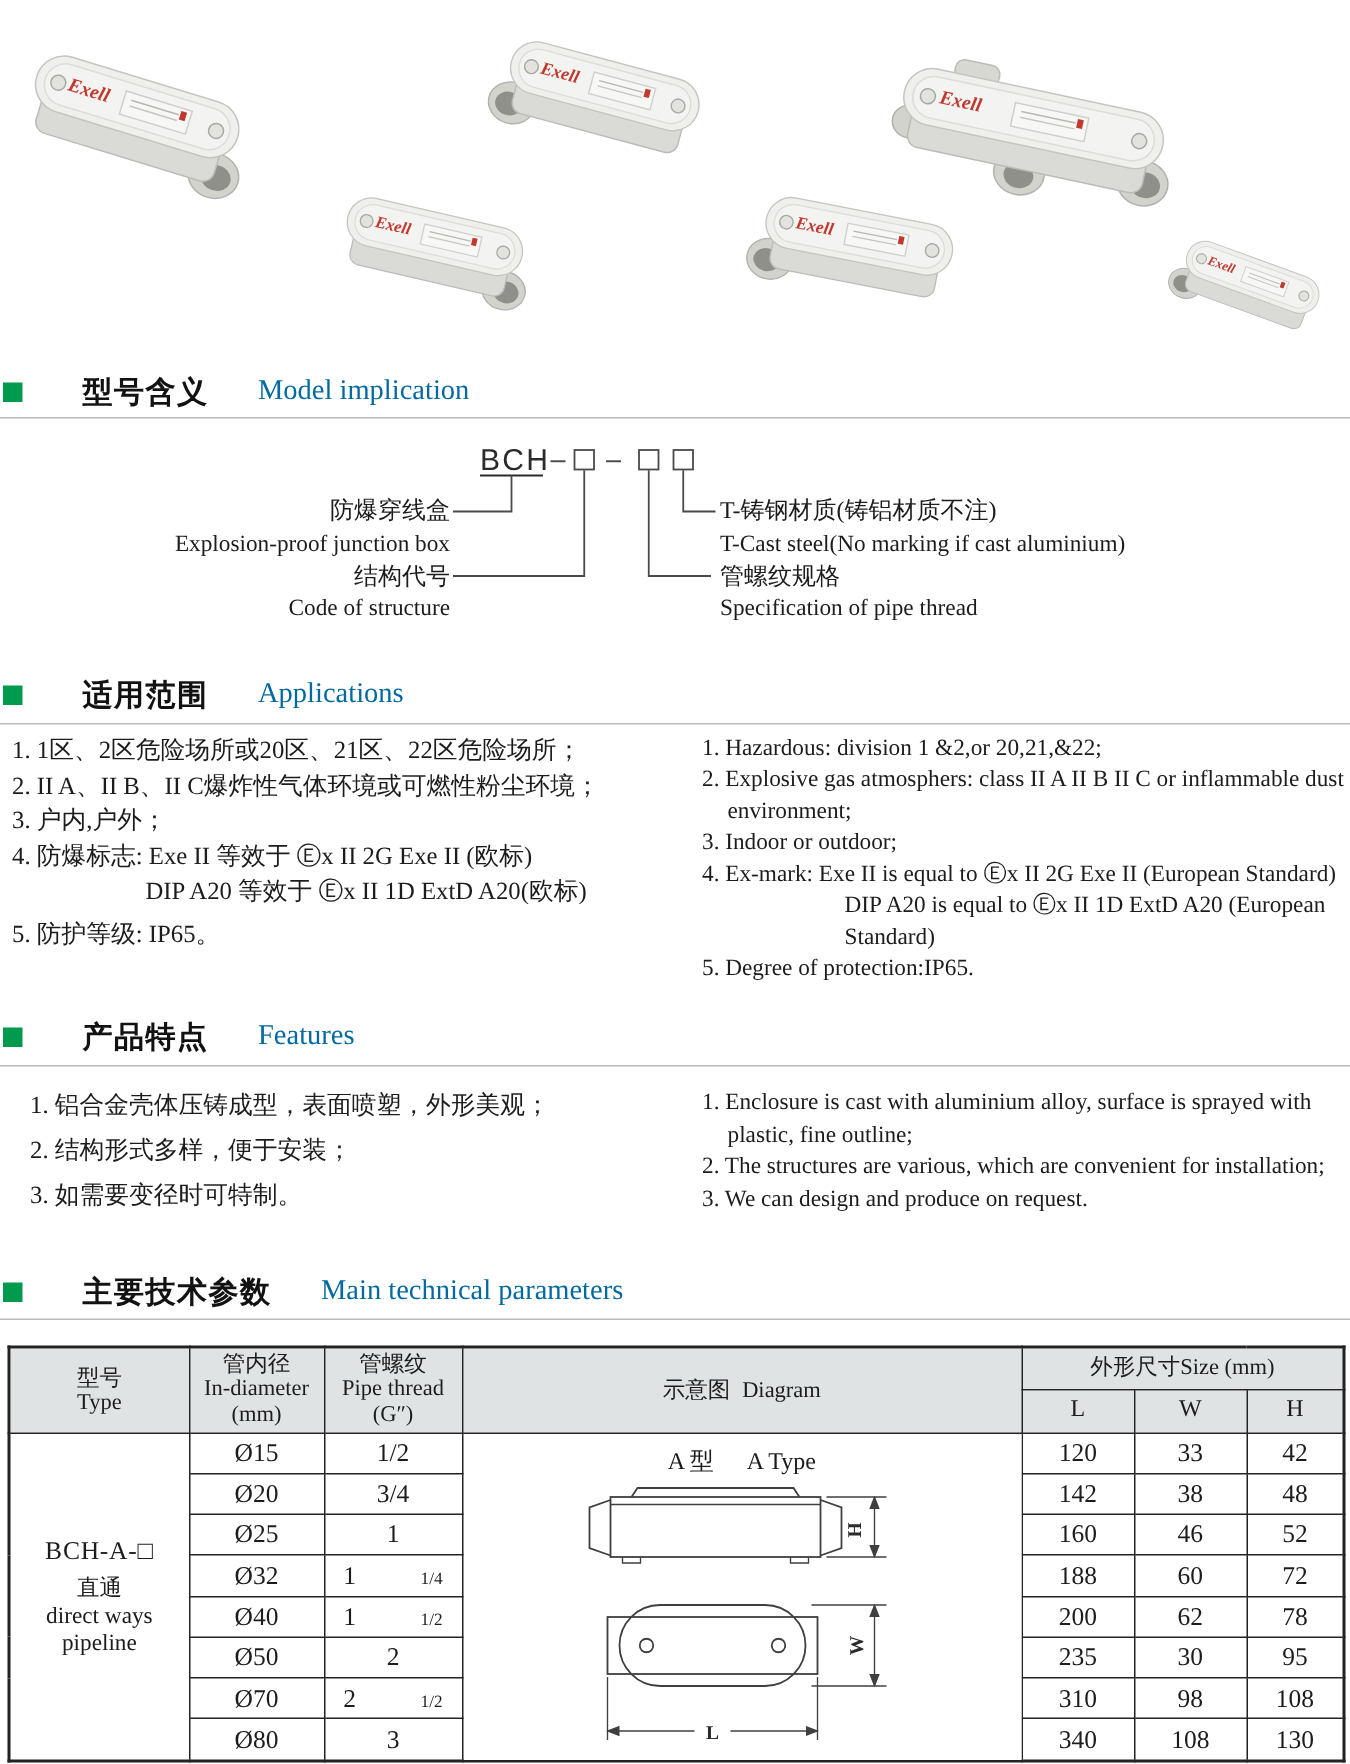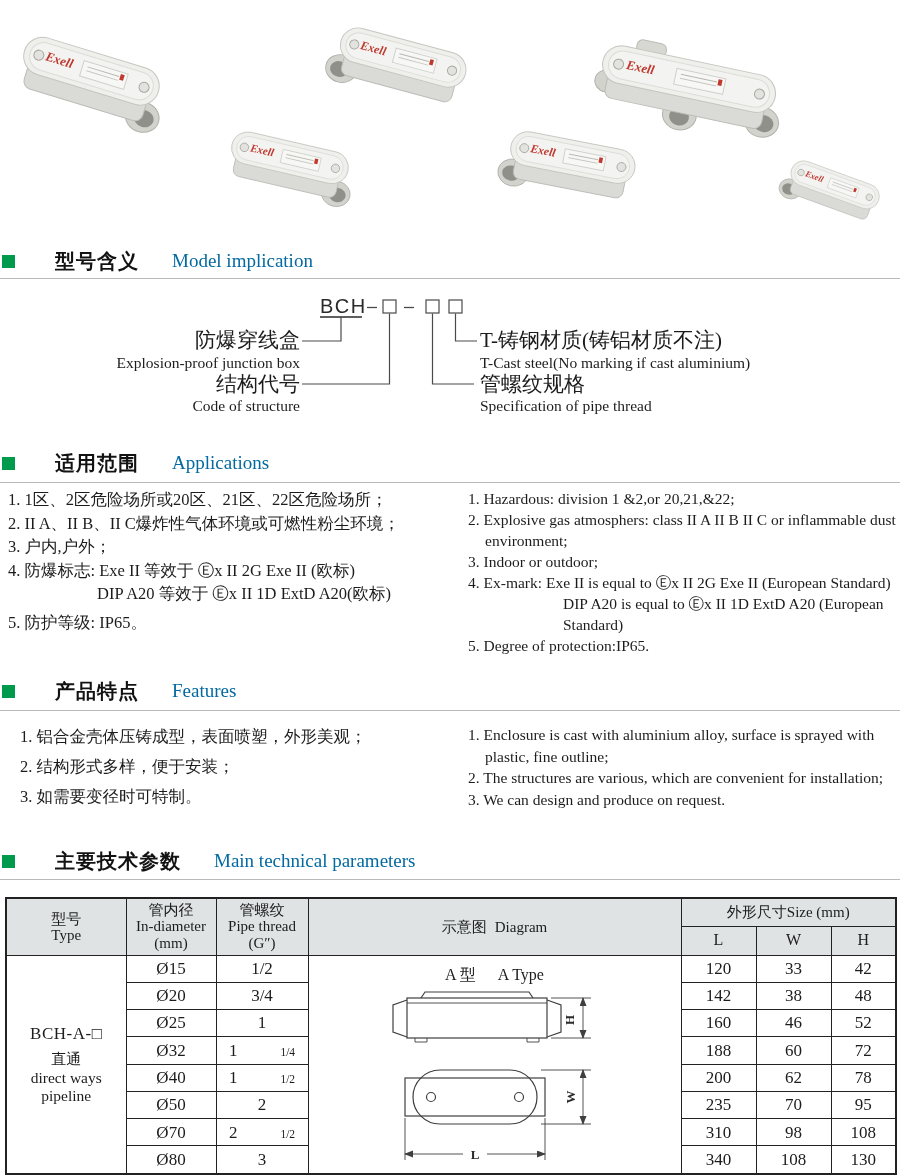--- a/index.html
+++ b/index.html
@@ -19,21 +19,21 @@
   #photos{position:absolute;left:0;top:0;}
   .brand{font-family:"Liberation Serif","DejaVu Serif",serif;font-style:italic;
          font-weight:bold;font-size:13px;fill:#c0392f;}
 
   
   .model-area{position:absolute;left:0;top:288px;width:760px;height:132px;}
   .model-area svg{position:absolute;left:0;top:0;}
   .m-label{position:absolute;line-height:17px;white-space:nowrap;}
   .m-left{left:0;width:300px;text-align:right;}
   .m-right{left:480px;text-align:left;}
-  .m-cn{font-size:21px;}
+  .m-cn{font-size:16px;}
   .m-en{font-size:15.5px;font-family:"Liberation Serif","DejaVu Serif",serif;}
   .svg-code{font-family:"Liberation Sans","DejaVu Sans",sans-serif;font-size:20px;
             letter-spacing:1.5px;fill:#2a2a2a;}
 
   
   .list{position:absolute;}
   .list .li{margin:0;}
   .cn-list{font-size:16.5px;line-height:23.5px;}
   .en-list{font-size:15.5px;line-height:21px;font-family:"Liberation Serif","DejaVu Serif",serif;}
   .list .li{padding-left:17px;text-indent:-17px;}
@@ -330,21 +330,21 @@
           <td>Ø40</td>
           <td>1<span class="frac">1/2</span></td>
           <td>200</td>
           <td>62</td>
           <td>78</td>
         </tr>
         <tr>
           <td>Ø50</td>
           <td>2</td>
           <td>235</td>
-          <td>70</td>
+          <td>30</td>
           <td>95</td>
         </tr>
         <tr>
           <td>Ø70</td>
           <td>2<span class="frac">1/2</span></td>
           <td>310</td>
           <td>98</td>
           <td>108</td>
         </tr>
         <tr>

